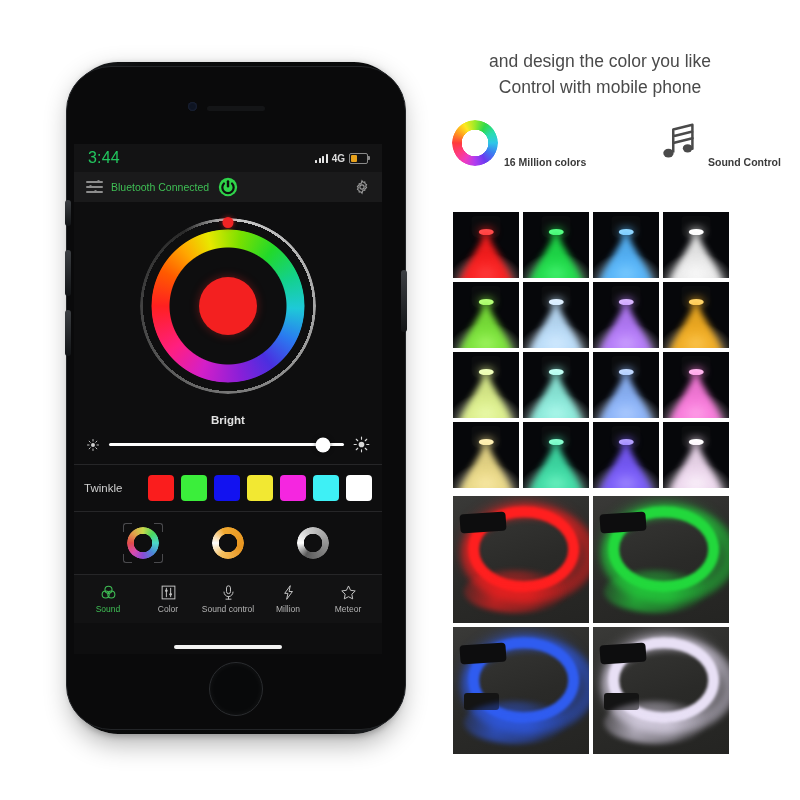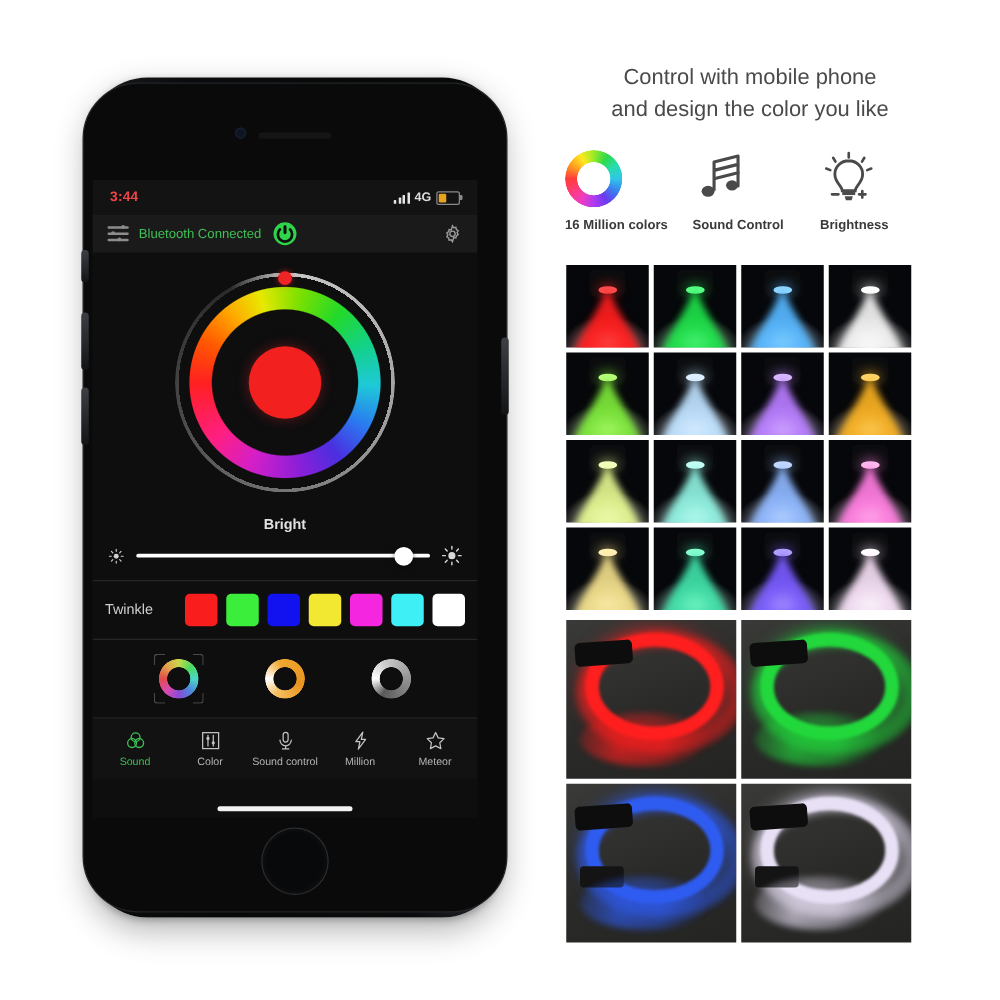--- a/index.html
+++ b/index.html
@@ -40,21 +40,21 @@
 
   
   .screen{
     position:absolute;left:12px;top:82px;width:308px;height:510px;
     background:#0e0e0f;overflow:hidden;color:#e8e8e8;
   }
 
   
   .statusbar{height:28px;display:flex;align-items:center;justify-content:space-between;
     padding:0 14px;background:#131314;}
-  .clock{font-size:11px;font-weight:700;color:#ef4444;letter-spacing:.2px;}
+  .clock{font-size:16px;font-weight:400;color:#22c55e;letter-spacing:.2px;}
   .status-right{display:flex;align-items:center;gap:4px;}
   .bars{display:flex;align-items:flex-end;gap:1.5px;height:9px;}
   .bars i{display:block;width:2px;background:#e6e6e6;border-radius:.5px;}
   .bars i:nth-child(1){height:3px}.bars i:nth-child(2){height:5px}
   .bars i:nth-child(3){height:7px}.bars i:nth-child(4){height:9px}
   .net{font-size:10px;color:#dcdcdc;font-weight:600;}
   .batt{width:17px;height:9px;border:1px solid #8a8a8a;border-radius:2px;position:relative;}
   .batt::after{content:"";position:absolute;right:-3px;top:2.5px;width:2px;height:4px;
     background:#8a8a8a;border-radius:0 1px 1px 0;}
   .batt i{position:absolute;left:1px;top:1px;bottom:1px;width:6px;background:#e8a21c;border-radius:1px;}
@@ -144,21 +144,21 @@
   .tab .tlabel{font-size:8.5px;color:#b4b4b4;white-space:nowrap;}
   .tab.active .tlabel{color:#3fbf55;}
   .home-ind{position:absolute;left:50%;bottom:5px;transform:translateX(-50%);
     width:108px;height:4px;border-radius:3px;background:#f2f2f2;}
 
   
   .right{position:absolute;left:430px;top:0;width:370px;height:800px;background:#fff;}
   .headline{position:absolute;left:0;right:30px;top:48px;text-align:center;
     font-size:17.5px;line-height:26px;color:#4a4a4a;font-weight:400;}
   .features{position:absolute;left:22px;top:118px;width:300px;display:flex;justify-content:space-between;}
-  .feat{width:96px;display:flex;flex-direction:column;align-items:flex-start;gap:6px;}
+  .feat{width:96px;display:flex;flex-direction:row;align-items:flex-end;gap:6px;}
   .feat-ic{height:50px;display:flex;align-items:center;justify-content:center;}
   .feat-lb{font-size:10.5px;font-weight:700;color:#3a3a3a;white-space:nowrap;}
   .cwheel{width:46px;height:46px;border-radius:50%;
     background:conic-gradient(from -90deg,#ff3b3b,#ff9a1f,#ffe81f,#9bea27,#2fd94a,
       #28dcae,#2fc6e8,#3b7ef0,#6b3bf0,#b03bf0,#ef3bc0,#ff3b7a,#ff3b3b);
     -webkit-mask:radial-gradient(circle,transparent 0 13px,#000 13.5px 23px,transparent 23px);
             mask:radial-gradient(circle,transparent 0 13px,#000 13.5px 23px,transparent 23px);}
 
   .grid16{position:absolute;left:23px;top:212px;width:276px;
     display:grid;grid-template-columns:repeat(4,1fr);gap:4px;}
@@ -364,22 +364,22 @@
         </div>
 
       </div>
       <div class="home-ind"></div>
     </div>
   </div>
 
   <div class="right">
 
     <div class="headline">
+      <div>and design the color you like</div>
       <div>Control with mobile phone</div>
-      <div>and design the color you like</div>
     </div>
 
     <div class="features">
 
       <div class="feat">
         <div class="feat-ic">
           <div class="cwheel"></div>
         </div>
         <div class="feat-lb">16 Million colors</div>
       </div>
@@ -390,32 +390,20 @@
             <path d="M18 34V10l20-5v7L18 17" fill="none" stroke="#4a4a4a" stroke-width="2.6" stroke-linejoin="round"></path>
             <path d="M38 12v7L18 24" fill="none" stroke="#4a4a4a" stroke-width="2.6" stroke-linejoin="round"></path>
             <ellipse cx="13" cy="34.5" rx="5.4" ry="4.6" fill="#4a4a4a"></ellipse>
             <ellipse cx="33" cy="29.5" rx="5" ry="4.3" fill="#4a4a4a"></ellipse>
             <path d="M38 19v11" stroke="#4a4a4a" stroke-width="2.6" stroke-linecap="round"></path>
           </svg>
         </div>
         <div class="feat-lb">Sound Control</div>
       </div>
 
-      <div class="feat">
-        <div class="feat-ic">
-          <svg viewBox="0 0 48 48" width="46" height="46">
-            <path d="M24 9c-6.6 0-11.6 5.1-11.6 11.3 0 4.4 2.4 7.2 4.3 9.6 1.1 1.4 1.8 2.6 1.9 4.1h10.8c.1-1.5.8-2.7 1.9-4.1 1.9-2.4 4.3-5.2 4.3-9.6C35.6 14.1 30.6 9 24 9z" fill="none" stroke="#4a4a4a" stroke-width="2.4"></path>
-            <rect x="18.6" y="34.5" width="10.8" height="3.1" fill="#4a4a4a"></rect>
-            <path d="M20.6 38.6h6.8l-1 3.4h-4.8z" fill="#4a4a4a"></path>
-            <path d="M24 2.6v3.6M11 6.5l1.9 3.2M37 6.5l-1.9 3.2M5.2 15.5l3.4 1.3M42.8 15.5l-3.4 1.3" stroke="#4a4a4a" stroke-width="2.2" stroke-linecap="round"></path>
-            <path d="M10 37h5.4M32.6 37H38M35.3 34.3v5.4" stroke="#4a4a4a" stroke-width="2.2" stroke-linecap="round"></path>
-          </svg>
-        </div>
-        <div class="feat-lb">Brightness</div>
-      </div>
 
     </div>
 
     <div class="grid16" id="grid16">
         <div class="cell" style="background: radial-gradient(80% 60% at 50% 105%, rgba(255, 30, 30, 0.333), rgb(6, 7, 10) 72%);">
           <div class="fixture"></div>
           <div class="lens" style="background:#ff4d4d;box-shadow:0 0 10px #ff1e1e;"></div>
           <div class="beam" style="border-bottom:52px solid #ff1e1e;opacity:.92;"></div>
           <div style="position:absolute;left:50%;top:32%;transform:translateX(-50%);width:86%;height:68%;background:radial-gradient(ellipse 60% 80% at 50% 100%, #ff4d4dcc, #ff1e1e66 48%, transparent 78%);filter:blur(4px);"></div>
         </div>

